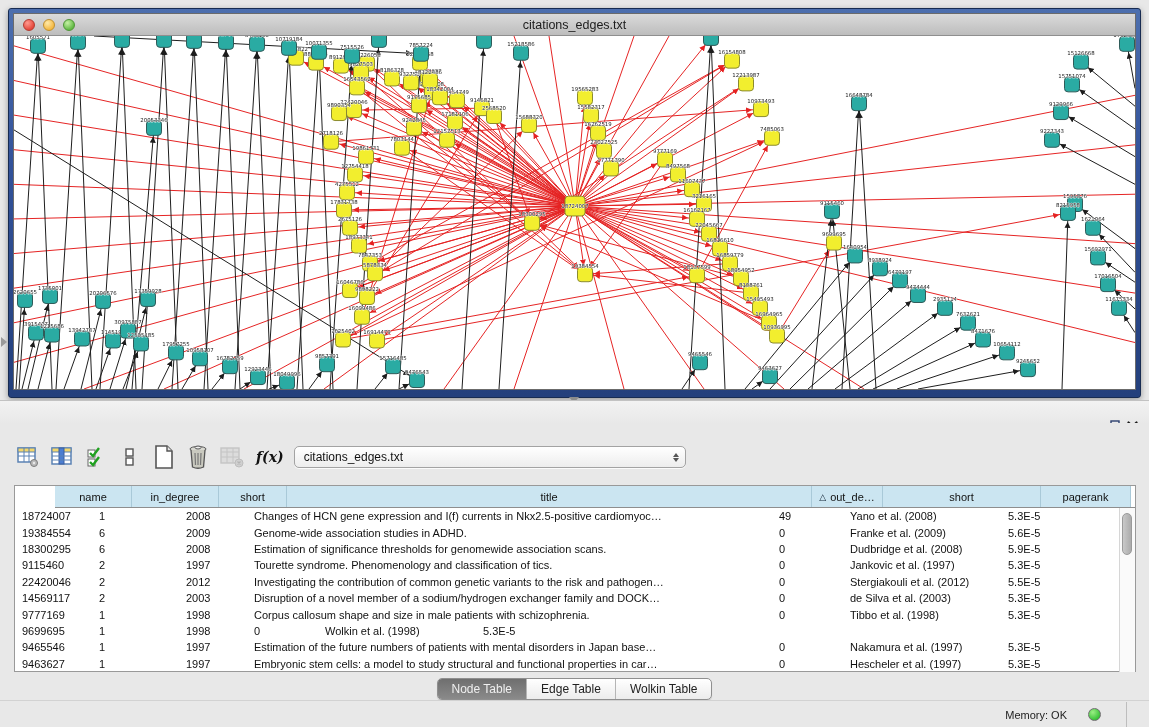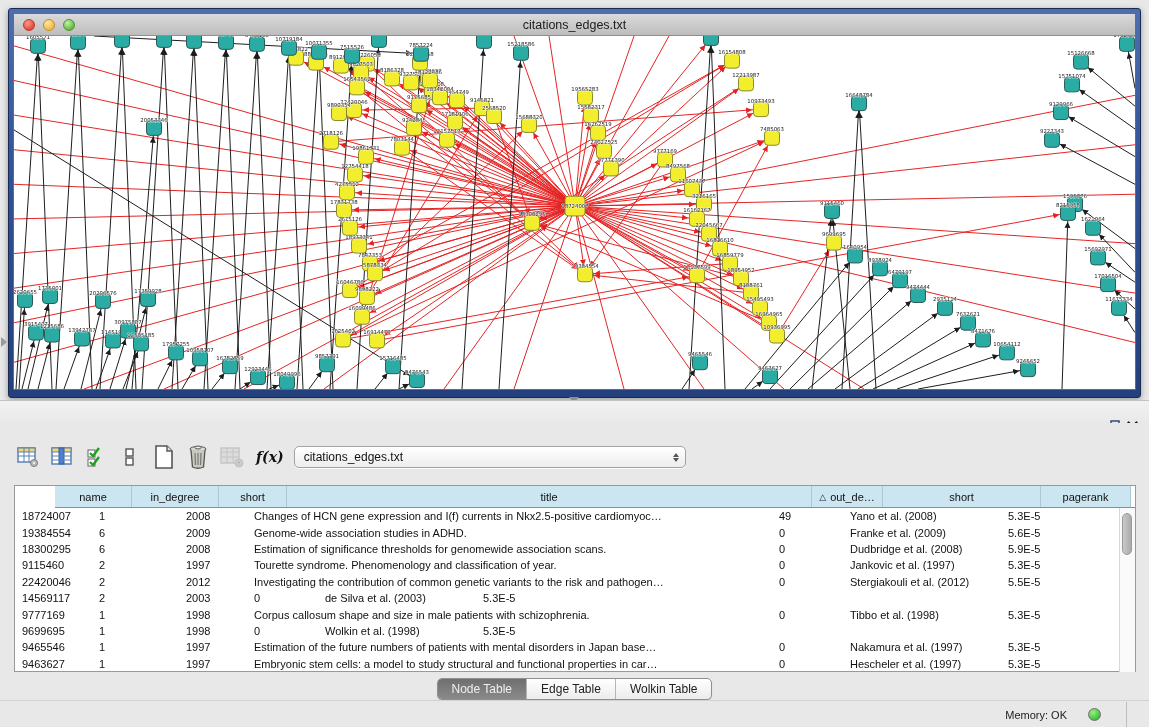--- a/index.html
+++ b/index.html
@@ -921,38 +921,39 @@
             <div class="gcell c3">2008</div>
             <div class="gcell c4">Estimation of significance thresholds for genomewide association scans.</div>
             <div class="gcell c5">0</div>
             <div class="gcell c6">Dudbridge et al. (2008)</div>
             <div class="gcell c7">5.9E-5</div>
           </div>
           <div class="grow">
             <div class="gcell c1">9115460</div>
             <div class="gcell c2">2</div>
             <div class="gcell c3">1997</div>
-            <div class="gcell c4">Tourette syndrome. Phenomenology and classification of year.</div>
+            <div class="gcell c4">Tourette syndrome. Phenomenology and classification of tics.</div>
             <div class="gcell c5">0</div>
             <div class="gcell c6">Jankovic et al. (1997)</div>
             <div class="gcell c7">5.3E-5</div>
           </div>
           <div class="grow">
             <div class="gcell c1">22420046</div>
             <div class="gcell c2">2</div>
             <div class="gcell c3">2012</div>
             <div class="gcell c4">Investigating the contribution of common genetic variants to the risk and pathogen…</div>
             <div class="gcell c5">0</div>
             <div class="gcell c6">Stergiakouli et al. (2012)</div>
             <div class="gcell c7">5.5E-5</div>
           </div>
           <div class="grow">
             <div class="gcell c1">14569117</div>
             <div class="gcell c2">2</div>
             <div class="gcell c3">2003</div>
+            <div class="gcell c4">Disruption of a novel member of a sodium/hydrogen exchanger family and DOCK…</div>
             <div class="gcell c5">0</div>
             <div class="gcell c6">de Silva et al. (2003)</div>
             <div class="gcell c7">5.3E-5</div>
           </div>
           <div class="grow">
             <div class="gcell c1">9777169</div>
             <div class="gcell c2">1</div>
             <div class="gcell c3">1998</div>
             <div class="gcell c4">Corpus callosum shape and size in male patients with schizophrenia.</div>
             <div class="gcell c5">0</div>

